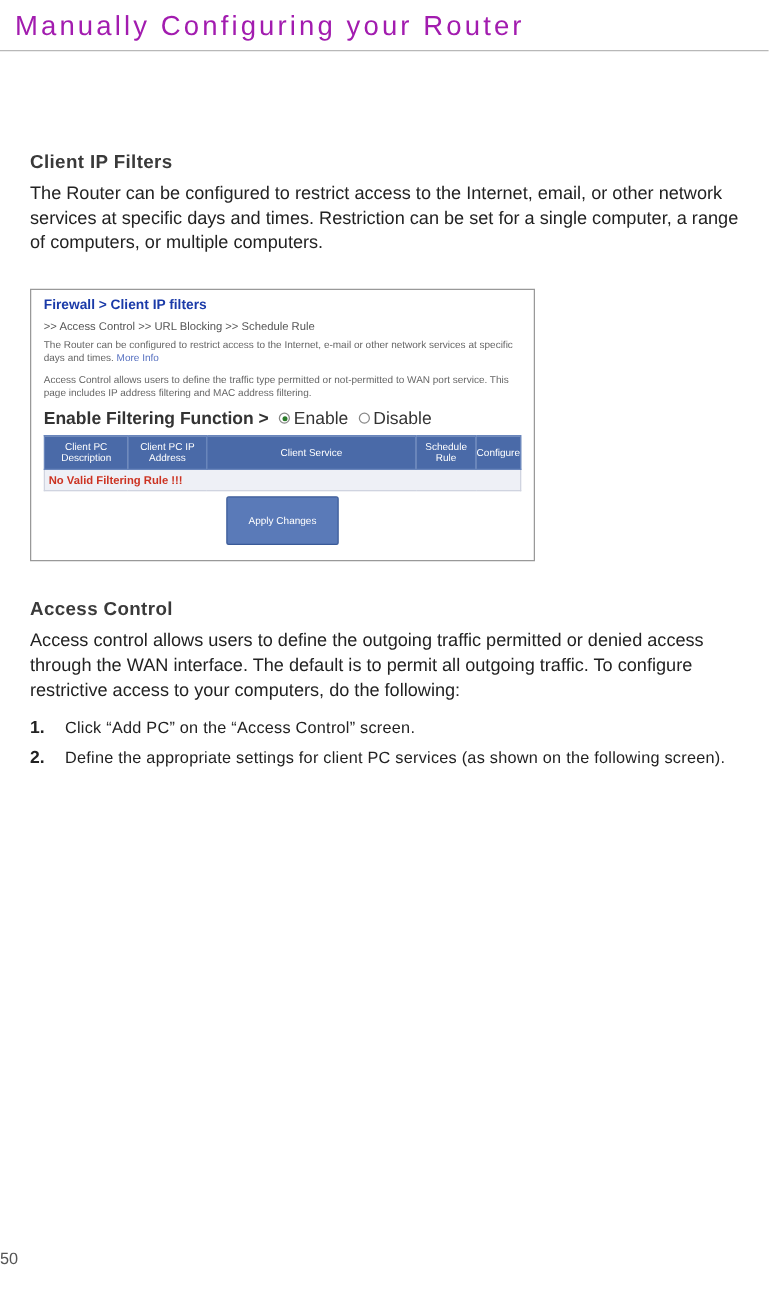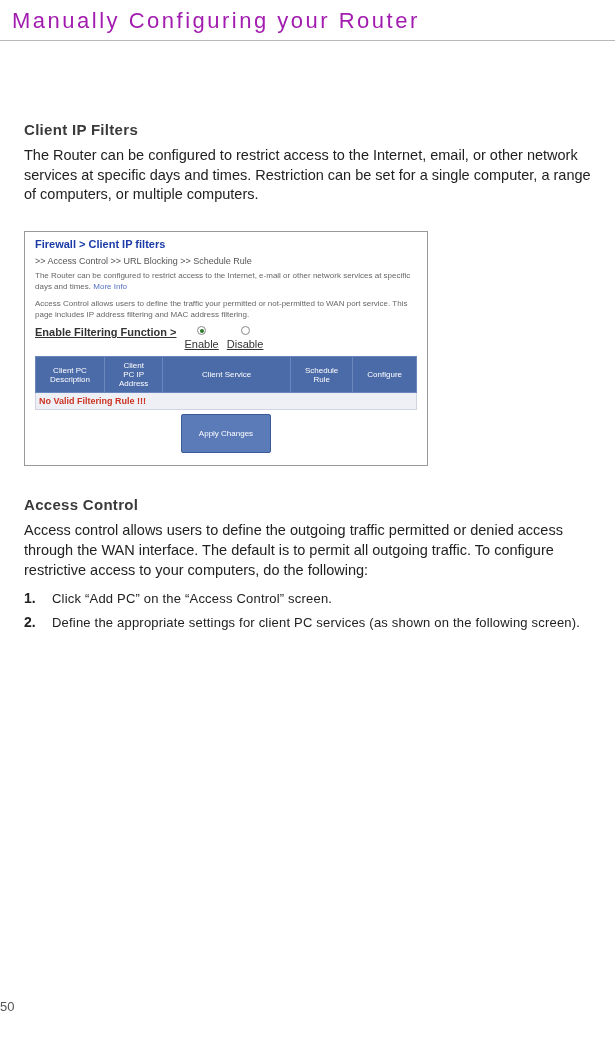--- a/index.html
+++ b/index.html
@@ -58,34 +58,32 @@
     margin-bottom: 4px;
   }
   .sc-desc {
     font-size: 8px;
     color: #666;
     line-height: 1.4;
     margin-bottom: 6px;
   }
   .sc-desc .link { color: #5670c0; }
   .sc-filter-row {
-    font-size: 11px;
+    font-size: 14px;
     color: #333;
     margin-bottom: 6px;
     display: flex;
-    align-items: flex-start;
+    align-items: flex-end;
     gap: 8px;
-    text-decoration: underline;
   }
   .sc-filter-row .bold { font-weight: 700; }
   .radio {
     display: inline-flex;
     align-items: center;
     gap: 3px;
-    flex-direction: column;
   }
   .radio-dot {
     width: 9px; height: 9px;
     border: 1px solid #888;
     border-radius: 50%;
     display: inline-block;
     position: relative;
   }
   .radio-dot.on::after {
     content: "";
@@ -98,21 +96,21 @@
   .sc-table {
     width: 100%;
     border-collapse: collapse;
     font-size: 8px;
     margin-bottom: 4px;
   }
   .sc-table th {
     background: #4a6aa8;
     color: #fff;
     font-weight: 400;
-    padding: 4px 14px;
+    padding: 4px 0;
     border: 1px solid #6a86bc;
     text-align: center;
   }
   .sc-table td.nofilter {
     background: #eef0f6;
     color: #cc3322;
     text-align: left;
     font-weight: 700;
     padding: 3px;
     font-size: 9px;
@@ -174,21 +172,21 @@
   <div class="section-heading">Client IP Filters</div>
   <div class="body-text">The Router can be configured to restrict access to the Internet, email, or other network services at specific days and times. Restriction can be set for a single computer, a range of computers, or multiple computers.</div>
 
   <div class="screenshot-box">
     <div class="sc-title">Firewall &gt; Client IP filters</div>
     <div class="sc-crumbs">&gt;&gt; Access Control    &gt;&gt; URL Blocking    &gt;&gt; Schedule Rule</div>
     <div class="sc-desc">
       <span>The Router can be configured to restrict access to the Internet, e-mail or other network services at specific days and times.</span>
       <span class="link">More Info</span>
     </div>
-    <div class="sc-desc">Access Control allows users to define the traffic your permitted or not-permitted to WAN port service. This page includes IP address filtering and MAC address filtering.</div>
+    <div class="sc-desc">Access Control allows users to define the traffic type permitted or not-permitted to WAN port service. This page includes IP address filtering and MAC address filtering.</div>
     <div class="sc-filter-row">
       <span class="bold">Enable Filtering Function &gt;</span>
       <span class="radio">
         <span class="radio-dot on"></span>
         <span>Enable</span>
       </span>
       <span class="radio">
         <span class="radio-dot"></span>
         <span>Disable</span>
       </span>

